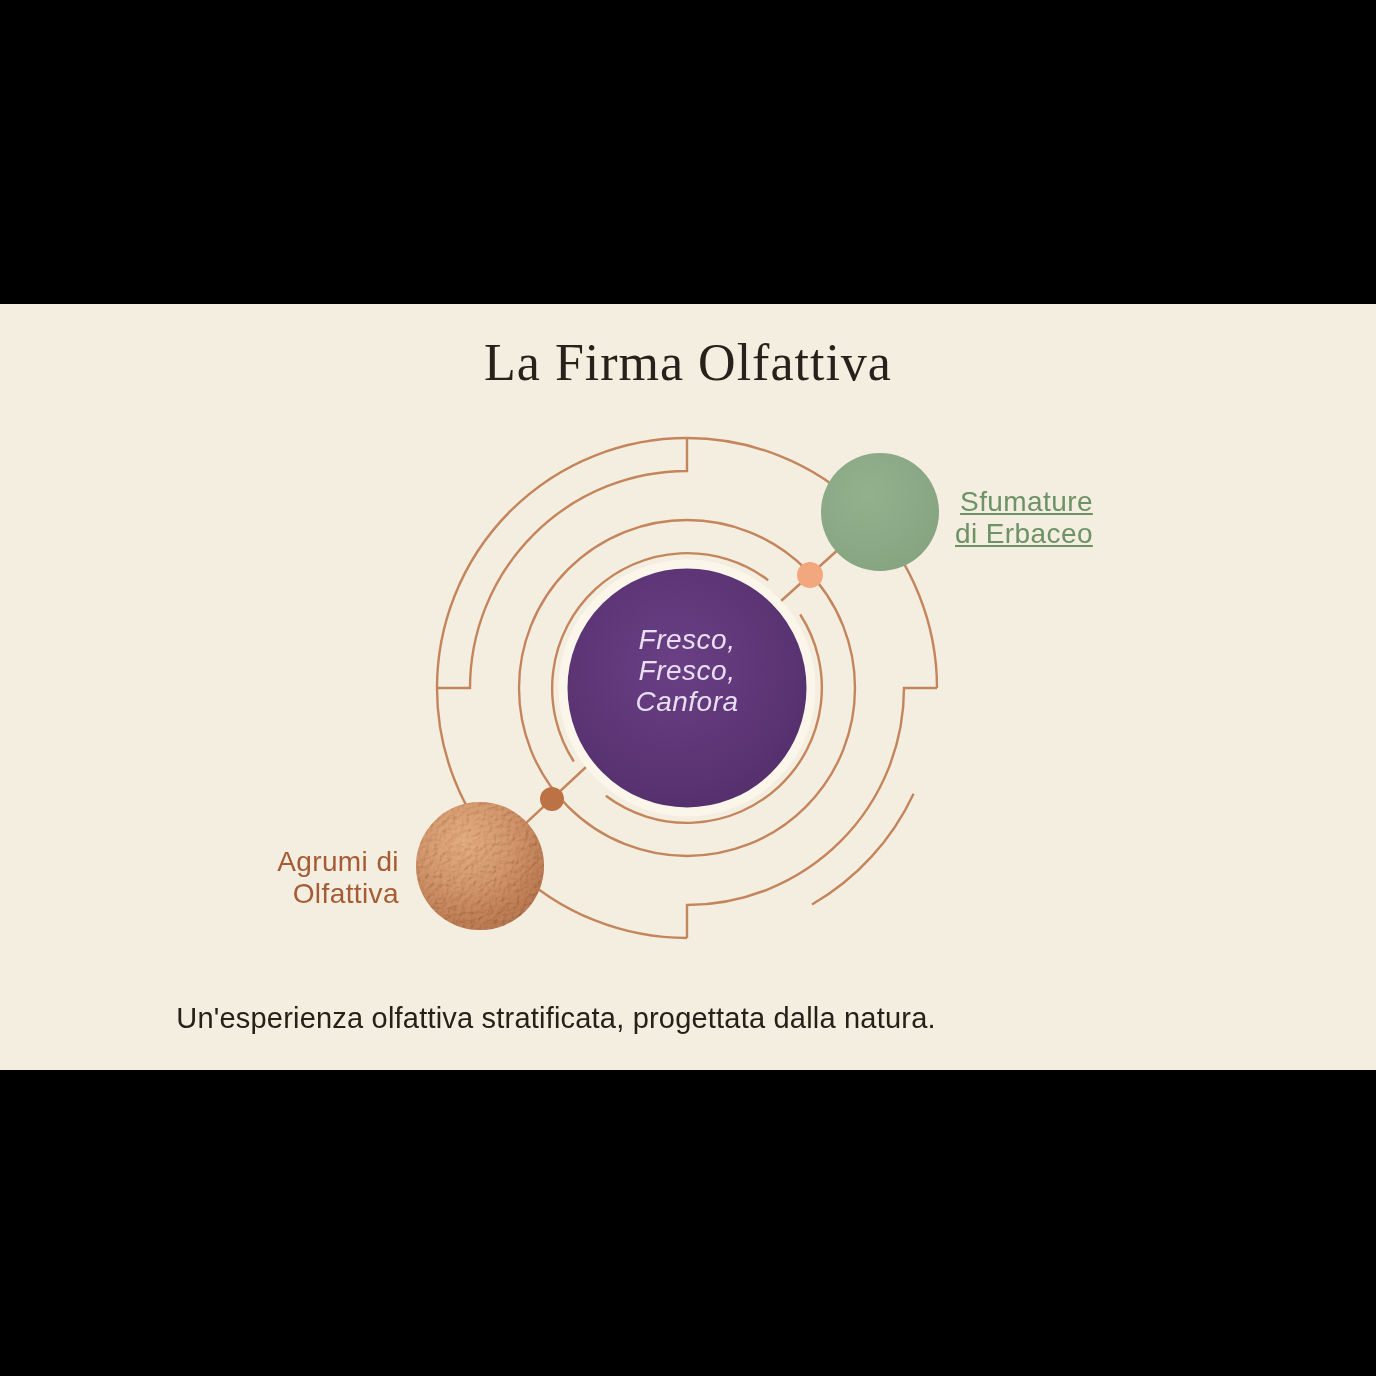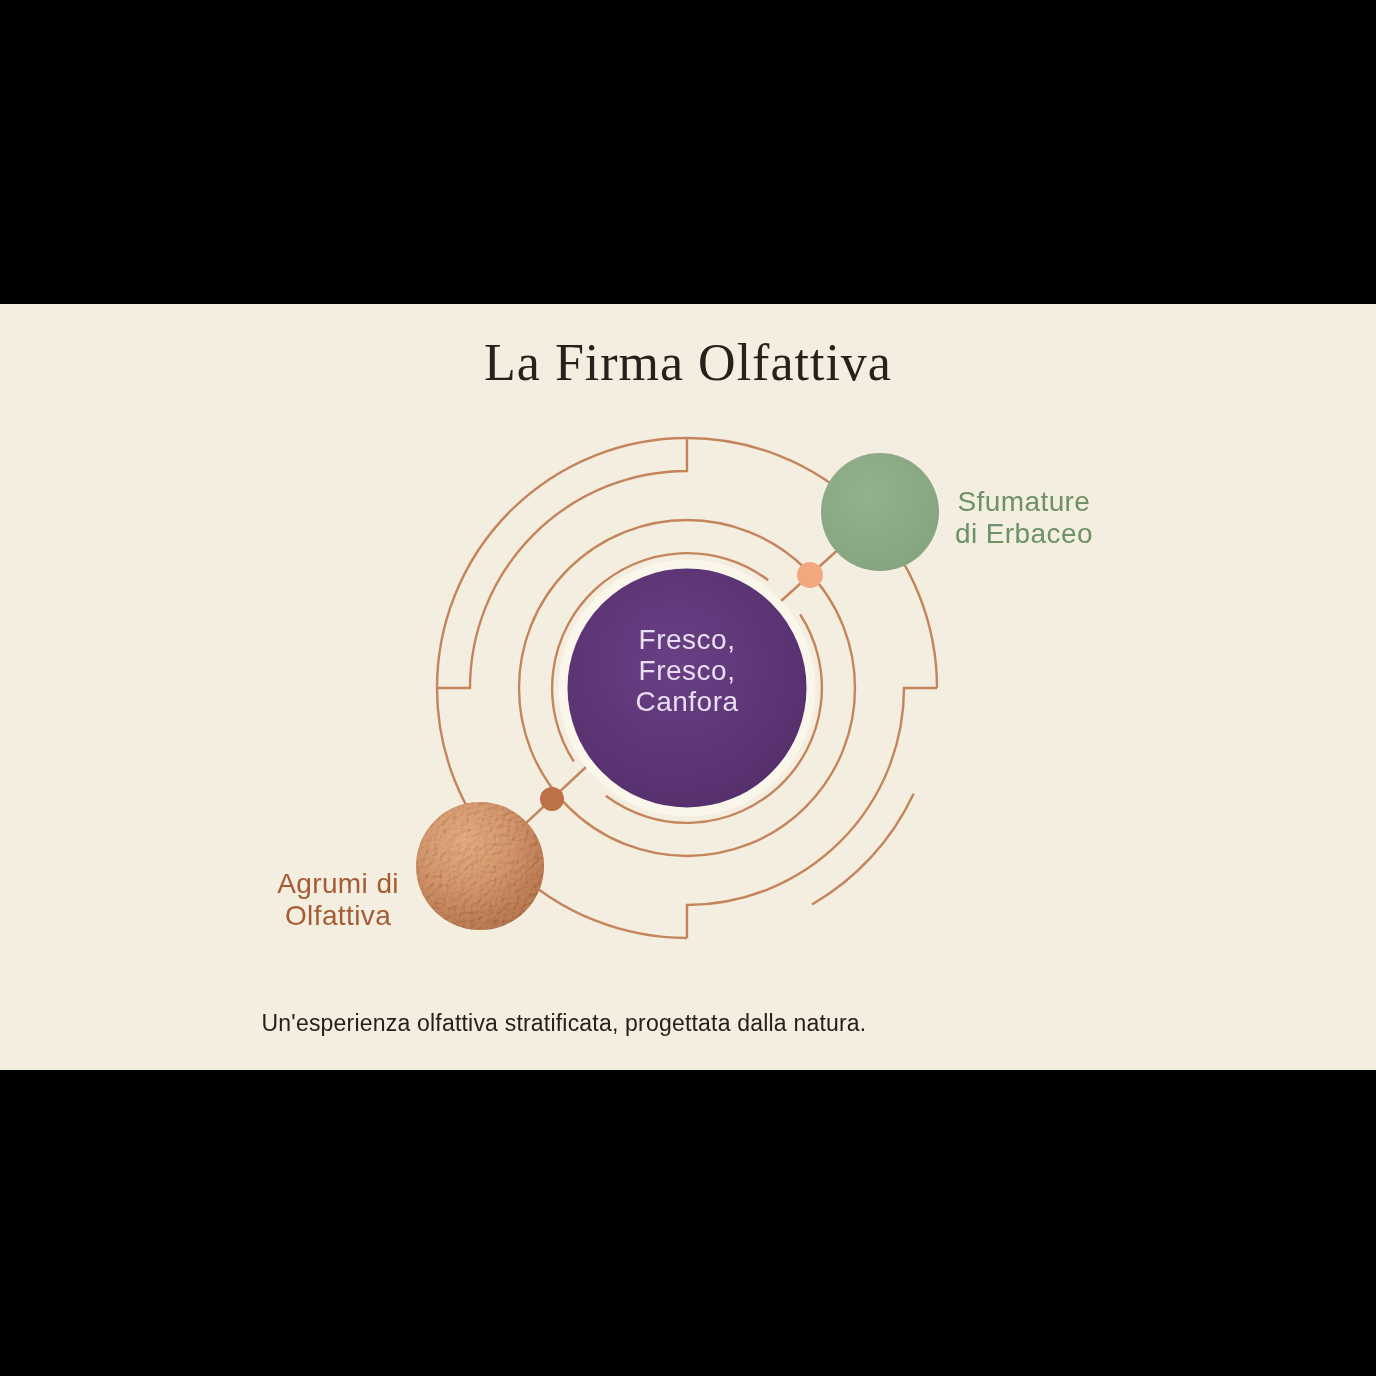--- a/index.html
+++ b/index.html
@@ -8,27 +8,27 @@
   .letterbox{position:absolute;left:0;width:1376px;background:#000;}
   .letterbox.top{top:0;height:304px;}
   .letterbox.bottom{top:1070px;height:306px;}
   .band{position:absolute;left:0;top:304px;width:1376px;height:766px;background:#f4eee0;overflow:hidden;}
   .band svg{position:absolute;left:0;top:0;}
   .page-title{position:absolute;left:0;top:30px;width:1376px;margin:0;
     text-align:center;font-family:"Liberation Serif","DejaVu Serif",serif;
     font-weight:400;font-size:52px;line-height:1.1;color:#27211b;letter-spacing:1px;}
   .center-note{position:absolute;left:527px;top:320px;width:320px;text-align:center;
     font-size:28px;line-height:31px;color:#e7def0;letter-spacing:.5px;font-weight:400;}
-  .center-note span{display:block;}
+  .center-note span{display:block;font-style:italic;}
   .node-label{position:absolute;font-size:28px;line-height:32px;letter-spacing:.4px;}
   .node-label span{display:block;}
-  .label-canfora{left:955px;top:182px;color:#6d9266;text-align:center;}
-  .label-bergamotto{right:977px;top:564px;color:#a55c35;text-align:center;white-space:nowrap;}
-  .caption{position:absolute;left:0;top:698px;width:1112px;margin:8px;text-align:center;
-    font-size:23px;color:#262019;letter-spacing:.2px;}
+  .label-canfora{left:955px;top:182px;color:#6d9266;text-align:right;text-decoration:underline;}
+  .label-bergamotto{right:977px;top:542px;color:#a55c35;text-align:right;white-space:nowrap;}
+  .caption{position:absolute;left:0;top:698px;width:1112px;margin:0;text-align:center;
+    font-size:29px;color:#262019;letter-spacing:.2px;}
 </style>
 </head>
 <body>
 
 <div class="stage">
   <div class="letterbox top"></div>
 
   <div class="band">
 
     <svg width="1376" height="766" viewBox="0 0 1376 766">

